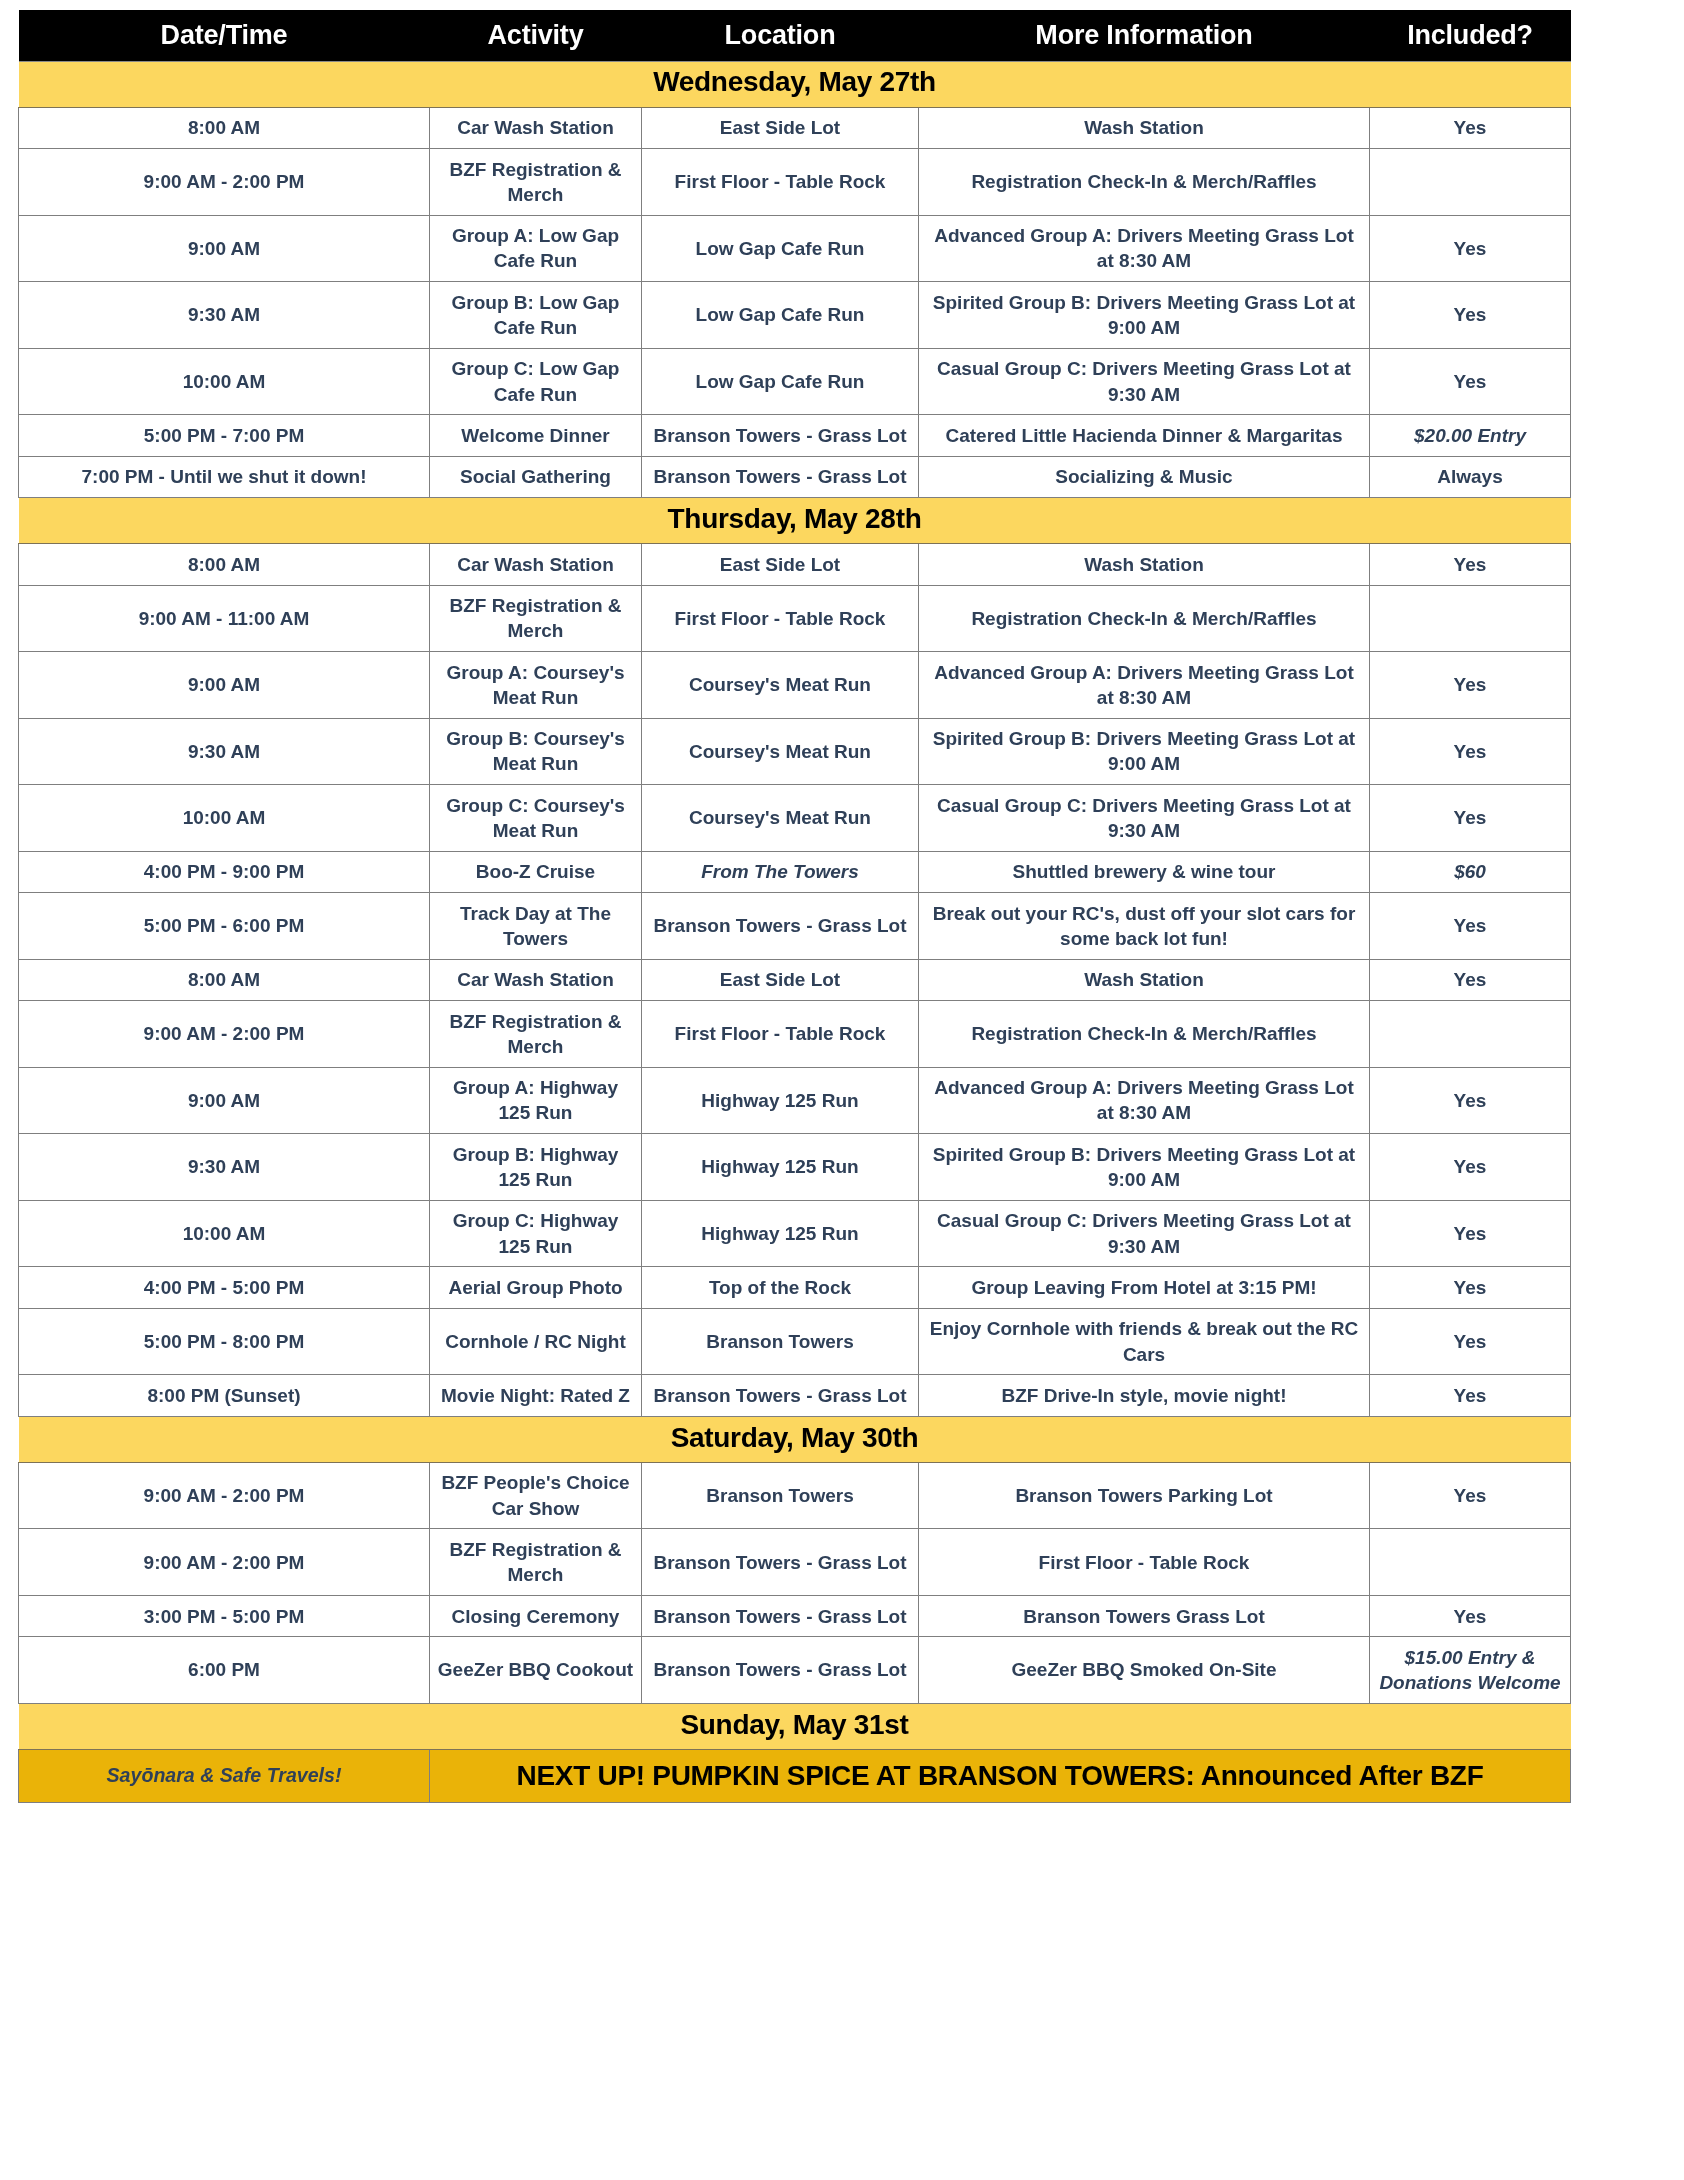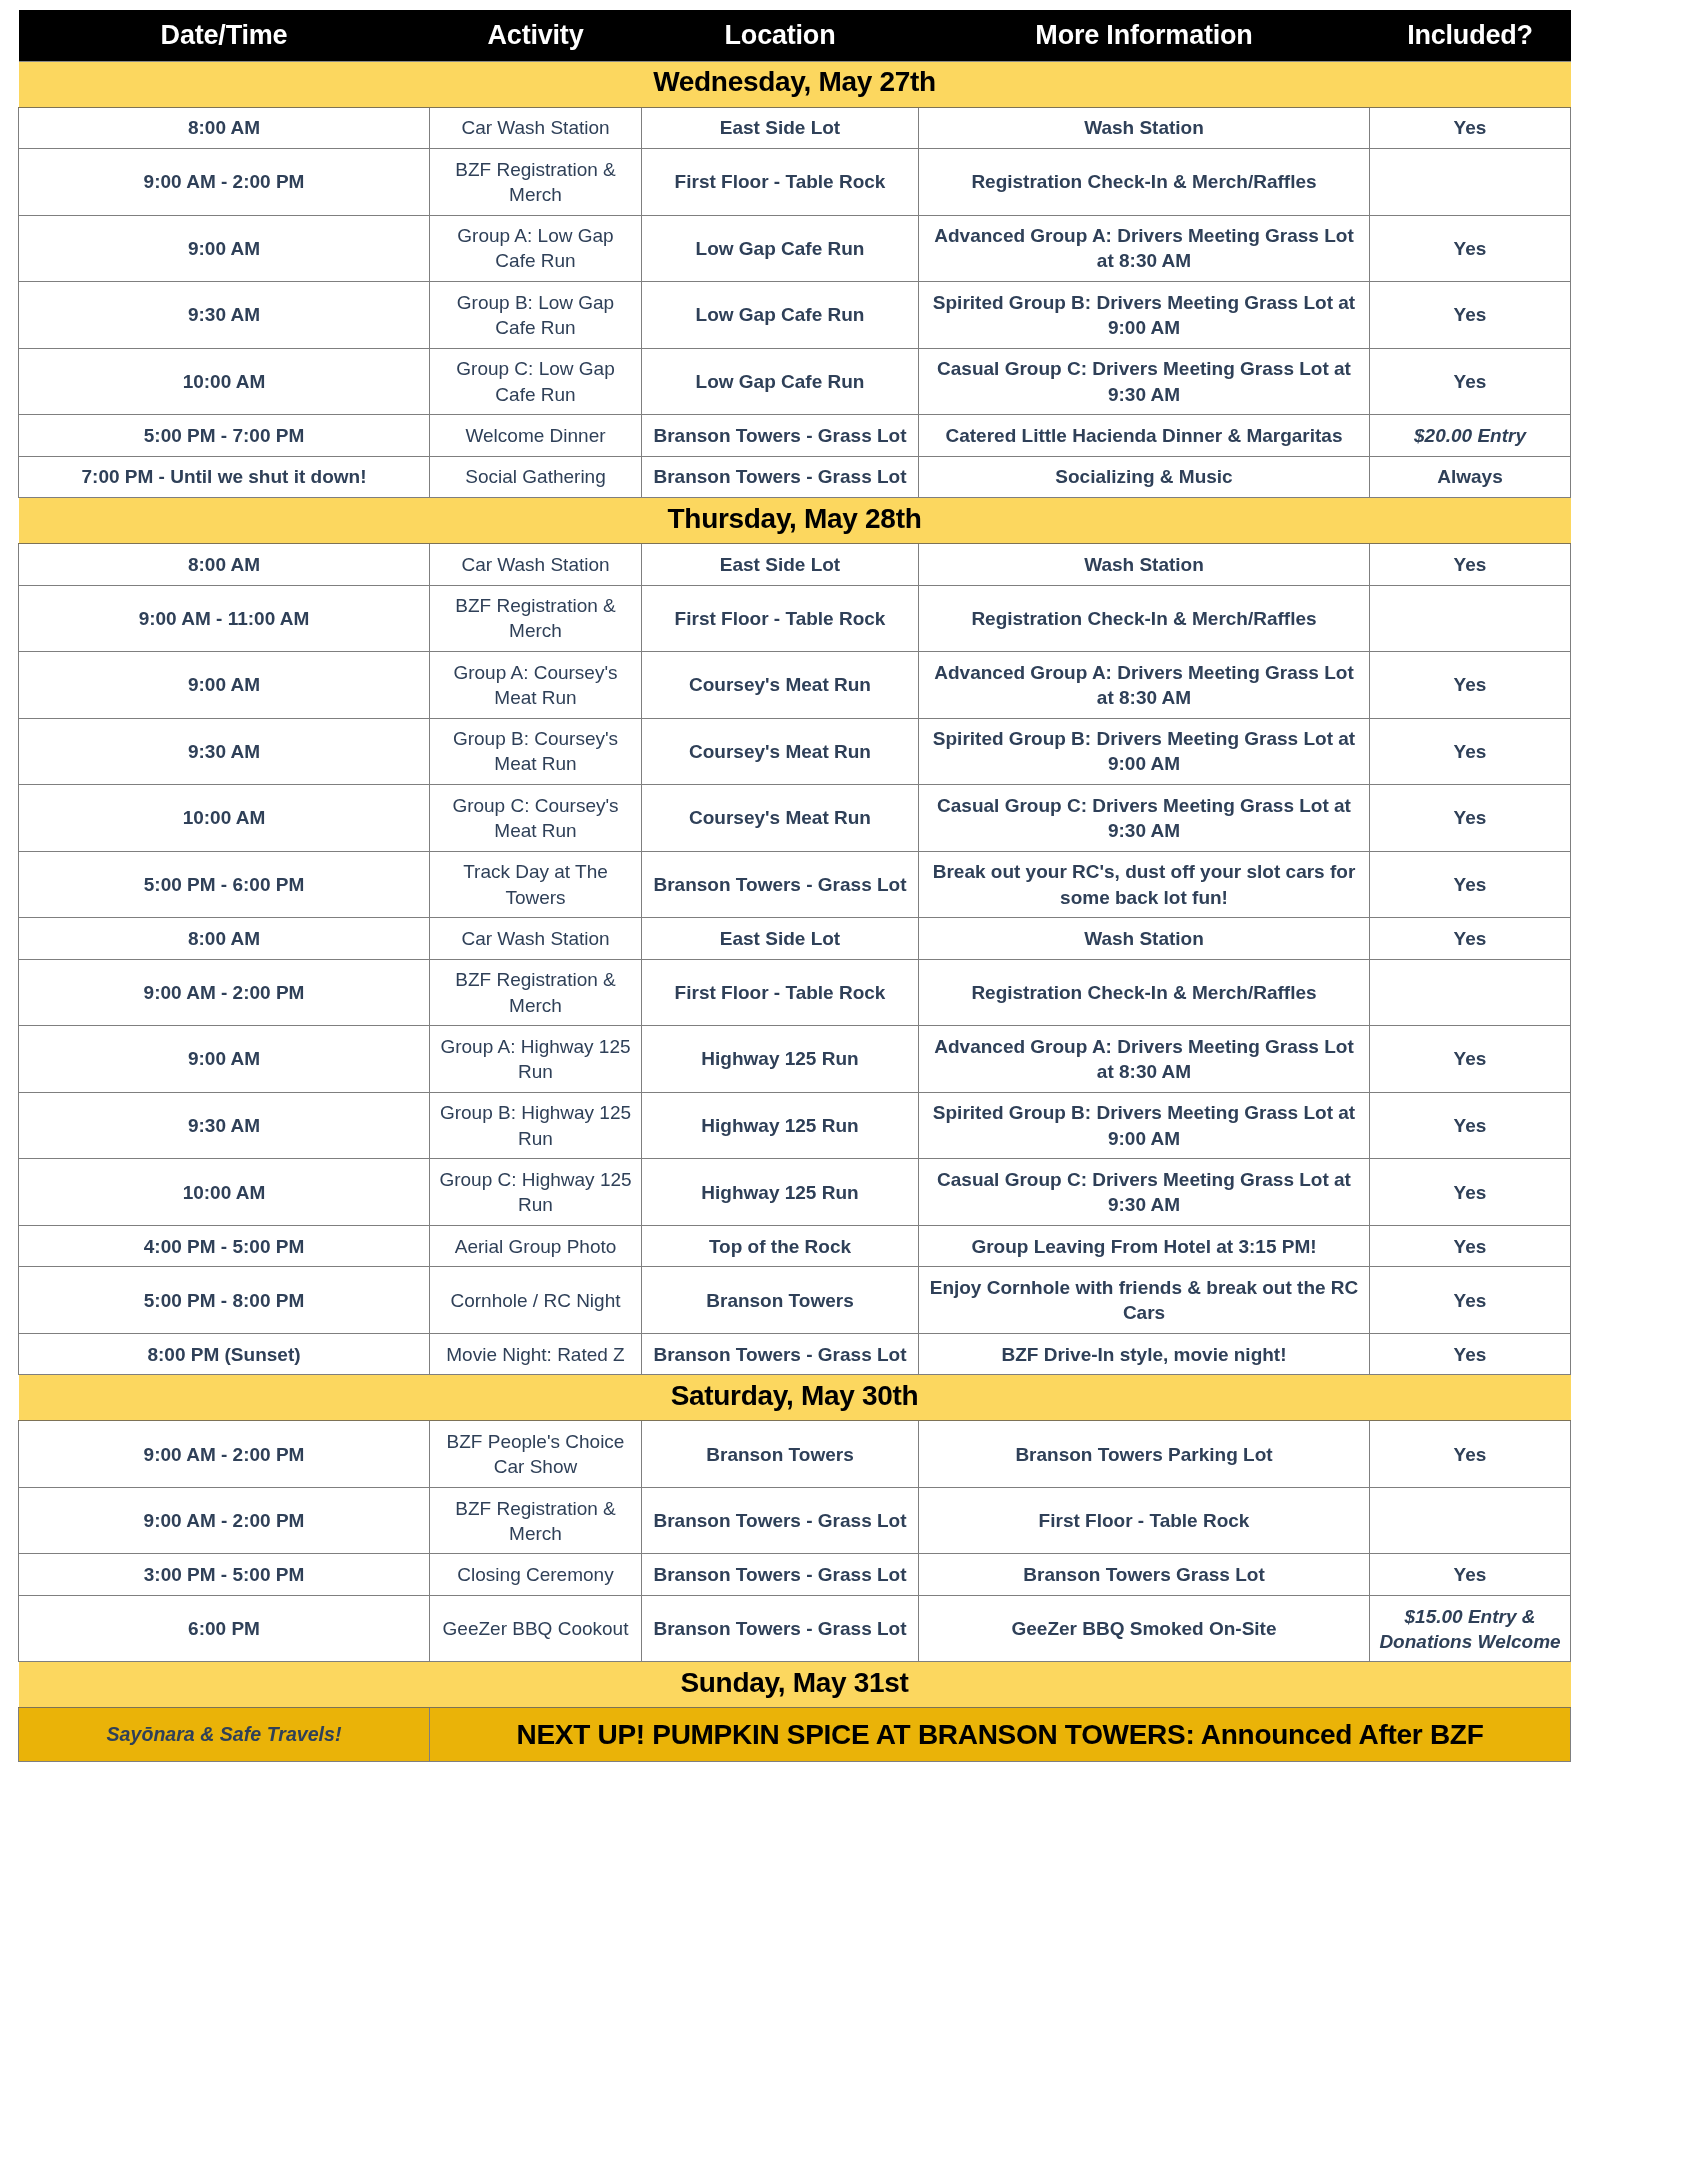--- a/index.html
+++ b/index.html
@@ -71,21 +71,21 @@
     text-align: center;
     color: #2F4058;
     font-size: 19px;
     line-height: 1.32;
     padding: 7.7px 6px;
     background: #ffffff;
   }
   tr.data-row.first-in-day td { border-top-width: 0.9px; }
 
   td.datetime  { font-weight: bold; font-size: 18px; }
-  td.activity  { font-weight: normal; font-size: 19px; }
+  td.activity  { font-weight: bold; font-size: 19px; }
   td.location  { font-weight: bold; font-size: 19.6px; }
   td.info      { font-weight: bold; font-size: 19px; }
   td.incl      { font-weight: bold; font-size: 19px; }
 
   td.b  { font-weight: bold; }
   td.bi { font-weight: bold; font-style: italic; }
 
   
   tr.final-row td {
     border: 0.9px solid #7f7f7f;
@@ -215,20 +215,27 @@
           <td class="incl">Yes</td>
         </tr>
         <tr class="data-row">
           <td class="datetime">10:00 AM</td>
           <td class="activity">Group C: Coursey's Meat Run</td>
           <td class="location">Coursey's Meat Run</td>
           <td class="info">Casual Group C: Drivers Meeting Grass Lot at 9:30 AM</td>
           <td class="incl">Yes</td>
         </tr>
         <tr class="data-row">
+          <td class="datetime">4:00 PM - 9:00 PM</td>
+          <td class="activity">Boo-Z Cruise</td>
+          <td class="location bi">From The Towers</td>
+          <td class="info">Shuttled brewery &amp; wine tour</td>
+          <td class="incl bi">$60</td>
+        </tr>
+        <tr class="data-row">
           <td class="datetime">5:00 PM - 6:00 PM</td>
           <td class="activity">Track Day at The Towers</td>
           <td class="location">Branson Towers - Grass Lot</td>
           <td class="info">Break out your RC's, dust off your slot cars for some back lot fun!</td>
           <td class="incl">Yes</td>
         </tr>
         <tr class="data-row first-in-day">
           <td class="datetime">8:00 AM</td>
           <td class="activity">Car Wash Station</td>
           <td class="location">East Side Lot</td>

